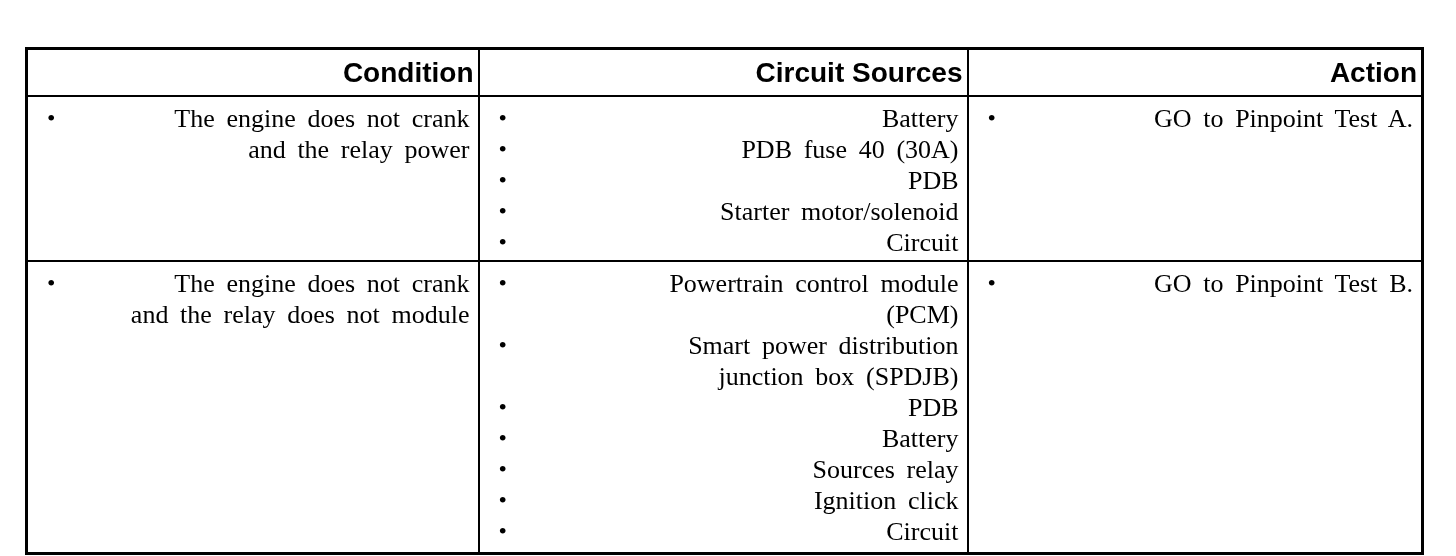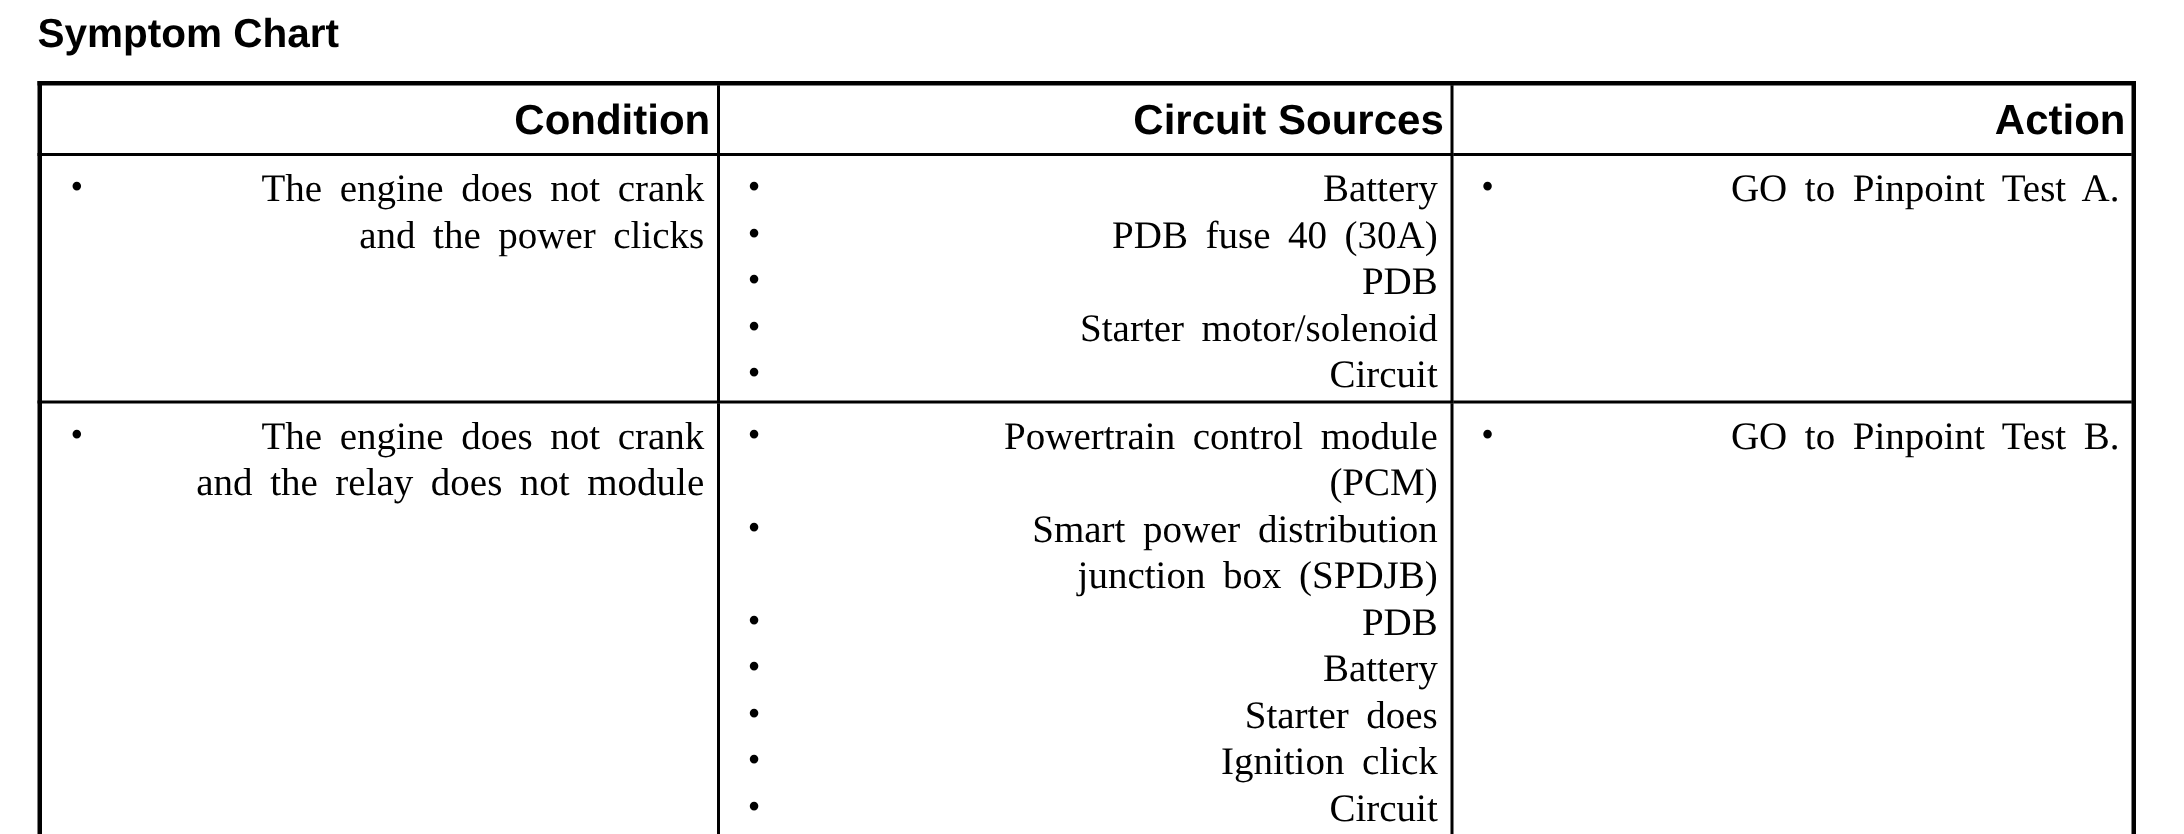--- a/index.html
+++ b/index.html
@@ -83,21 +83,20 @@
   }
   .txt .line {
     white-space: nowrap;
   }
 </style>
 </head>
 <body>
 
 <div class="page">
 
-  <div class="doc-title">Symptom Chart</div>
 
   <table class="symptom-table">
     <colgroup>
       <col class="c1">
         <col class="c2">
         <col class="c3">
     </colgroup>
     <thead>
       <tr>
         <th class="col-header">Condition</th>
@@ -105,21 +104,21 @@
         <th class="col-header">Action</th>
       </tr>
     </thead>
     <tbody>
       <tr>
         <td class="cell cell-row1">
           <div class="item">
             <span class="bullet">•</span>
             <div class="txt">
               <div class="line">The engine does not crank</div>
-              <div class="line">and the power clicks</div>
+              <div class="line">and the relay power</div>
             </div>
           </div>
         </td>
         <td class="cell cell-row1">
           <div class="item">
             <span class="bullet">•</span>
             <div class="txt">
               <div class="line">Battery</div>
             </div>
           </div>
@@ -190,21 +189,21 @@
           </div>
           <div class="item">
             <span class="bullet">•</span>
             <div class="txt">
               <div class="line">Battery</div>
             </div>
           </div>
           <div class="item">
             <span class="bullet">•</span>
             <div class="txt">
-              <div class="line">Starter does</div>
+              <div class="line">Sources relay</div>
             </div>
           </div>
           <div class="item">
             <span class="bullet">•</span>
             <div class="txt">
               <div class="line">Ignition click</div>
             </div>
           </div>
           <div class="item">
             <span class="bullet">•</span>

